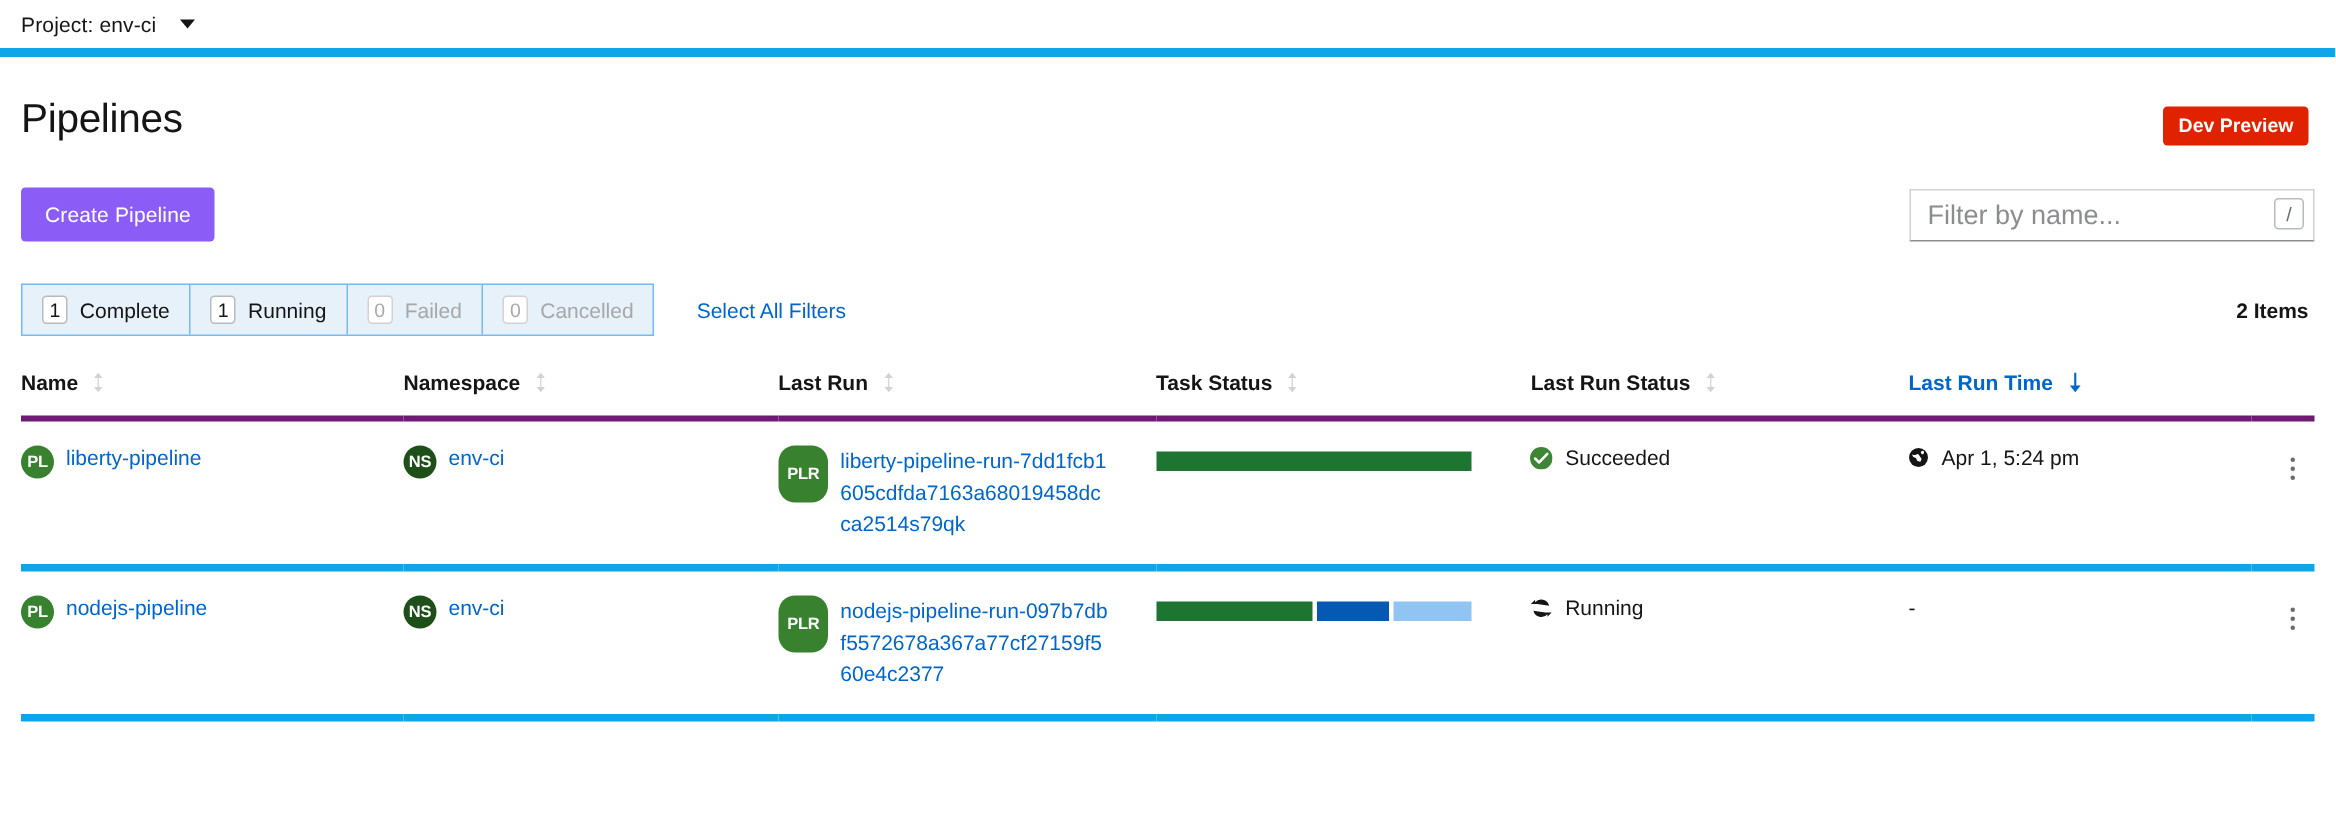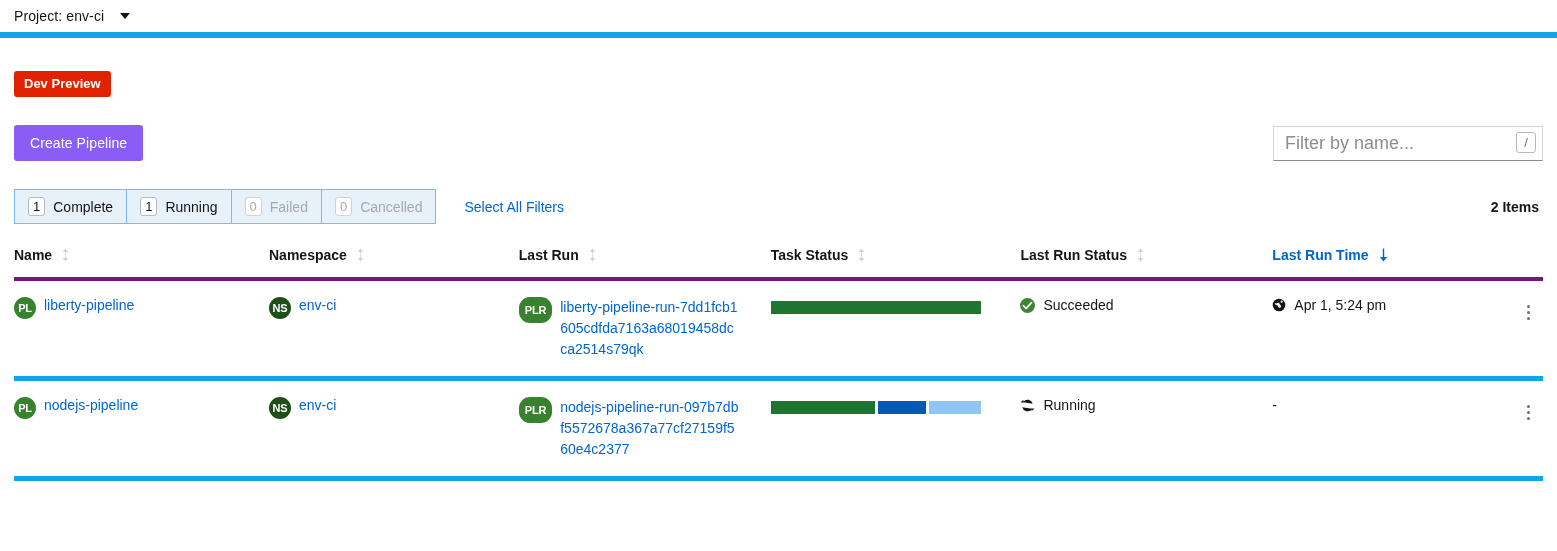--- a/index.html
+++ b/index.html
@@ -236,21 +236,21 @@
   }
   .badge-pl { background: #38812f; }
   .badge-ns { background: #1e4f18; }
   .badge-pill {
     background: #38812f;
     color: #fff;
     font-size: 11px;
     font-weight: 700;
     border-radius: 11px;
     padding: 3px 6px 4px;
-    height: 26px;
+    height: 38px;
     min-width: 22px;
     box-sizing: border-box;
     display: inline-flex;
     align-items: center;
     justify-content: center;
     flex: 0 0 auto;
     letter-spacing: -.2px;
   }
 
   .run-name { line-height: 21px; max-width: 180px; }
@@ -290,20 +290,21 @@
 </style>
 </head>
 <body>
 
 <div class="project-bar">
   <span class="project-label">Project: env-ci</span>
   <span class="project-caret"></span>
 </div>
 
 <div class="page-head">
+  <h1 class="page-title">Pipelines</h1>
   <button class="dev-preview">Dev Preview</button>
 </div>
 
 <div class="toolbar">
   <button class="btn-primary">Create Pipeline</button>
   <div class="filter-wrap">
     <input class="filter-input" type="text" placeholder="Filter by name..." style="">
     <span class="slash-badge">/</span>
   </div>
 </div>

